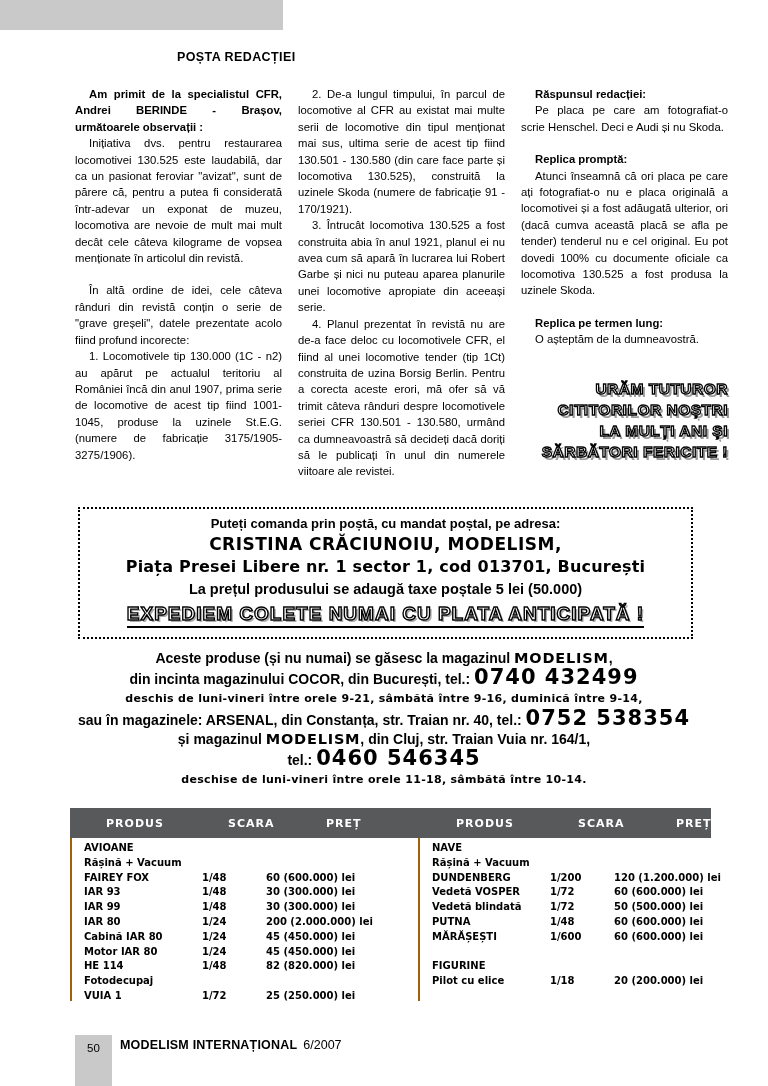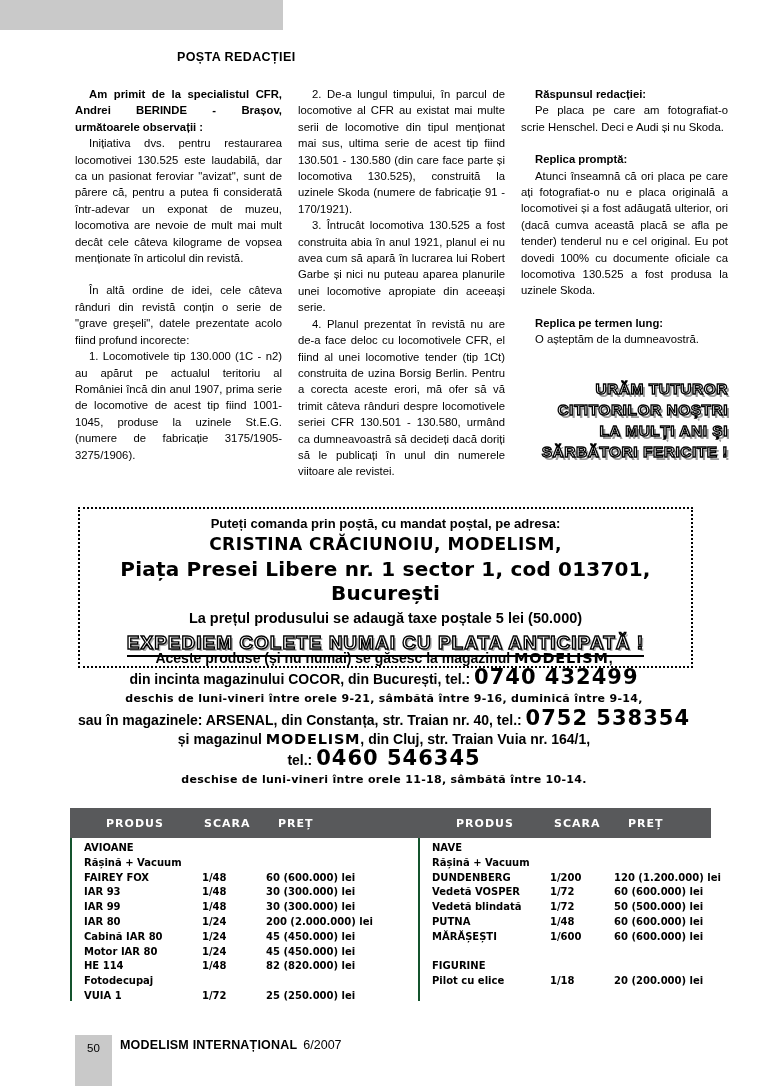--- a/index.html
+++ b/index.html
@@ -21,45 +21,45 @@
   .bold{font-weight:bold;}
   .h3line{font-weight:bold;text-indent:14px;margin:0;}
   .greeting{margin-top:30px;text-align:right;font-weight:bold;font-size:15.5px;line-height:21px;
     color:#fff;-webkit-text-stroke:1.3px #000;text-shadow:2.5px 2.5px 0 #9a9a9a;letter-spacing:.5px;}
   
   .order-box{position:absolute;left:78px;top:507px;width:607px;border:2.5px dotted #000;
     padding:7px 2px 9px 2px;text-align:center;}
   .ob-l1{font-size:13px;font-weight:bold;margin:0 0 3px 0;}
   .heavy{font-family:"DejaVu Sans",sans-serif;font-weight:bold;}
   .ob-l2{font-size:17px;letter-spacing:.5px;margin:0 0 3px 0;}
-  .ob-l3{font-size:20px;letter-spacing:.2px;margin:0 0 5px 0;}
+  .ob-l3{font-size:16px;letter-spacing:.2px;margin:0 0 5px 0;}
   .ob-l4{font-size:14.5px;font-weight:bold;margin:0 0 6px 0;}
   .ob-l5{margin:0;}
   .outline-underline{display:inline-block;font-size:19px;font-weight:bold;letter-spacing:1px;
     color:#fff;-webkit-text-stroke:1.4px #000;text-shadow:2px 2px 0 #aaa;
     border-bottom:2.5px solid #000;padding-bottom:1px;line-height:22px;}
   
   .shops{position:absolute;left:34px;top:650px;width:700px;text-align:center;}
   .shops div{margin:0 0 2px 0;}
   .s-norm{font-size:14px;font-weight:bold;line-height:17px;}
   .s-heavy{font-family:"DejaVu Sans",sans-serif;font-weight:bold;font-size:14.5px;letter-spacing:.8px;}
   .s-phone{font-family:"DejaVu Sans",sans-serif;font-weight:bold;font-size:21px;letter-spacing:1px;}
   .s-small{font-family:"DejaVu Sans",sans-serif;font-weight:bold;font-size:11px;letter-spacing:.3px;line-height:16px;margin-top:3px !important;margin-bottom:3px !important;}
   
   .price-table{position:absolute;left:70px;top:808px;width:641px;font-family:"DejaVu Sans",sans-serif;}
   .thead{display:flex;background:var(--hdr-bg);color:#fff;height:30px;align-items:center;}
-  .thead .half{display:grid;align-items:center;height:100%;}
+  .thead .half{display:grid;align-items:center;height:100%;gap:24px;}
   .half-l{width:350px;grid-template-columns:130px 64px 1fr;}
   .half-r{width:291px;grid-template-columns:130px 64px 1fr;}
   .thead span{font-size:11px;font-weight:bold;letter-spacing:1px;}
   .th-prod{text-align:center;}
   .th-scara{padding-left:4px;}
   .th-pret{padding-left:14px;}
   .tbodies{display:flex;}
-  .tbody{border-left:2px solid #14532d;height:163px;padding-top:3px;box-sizing:border-box;}
+  .tbody{border-left:2px solid #a16207;height:163px;padding-top:3px;box-sizing:border-box;}
   .tbody-l{width:348px;}
   .tbody-r{width:289px;}
   .trow{display:grid;grid-template-columns:118px 64px 1fr;padding-left:12px;min-height:14.8px;
     font-size:10px;font-weight:bold;line-height:14.8px;}
   .tc{white-space:nowrap;overflow:visible;}
   
   .footer-graybox{position:absolute;left:75px;top:1035px;width:37px;height:59px;background:var(--gray-bar);
     text-align:center;font-size:11.5px;padding-top:7px;box-sizing:border-box;}
   .footer-title{position:absolute;left:120px;top:1038px;font-size:12.5px;}
   .footer-title .mag{font-weight:bold;letter-spacing:.2px;}

